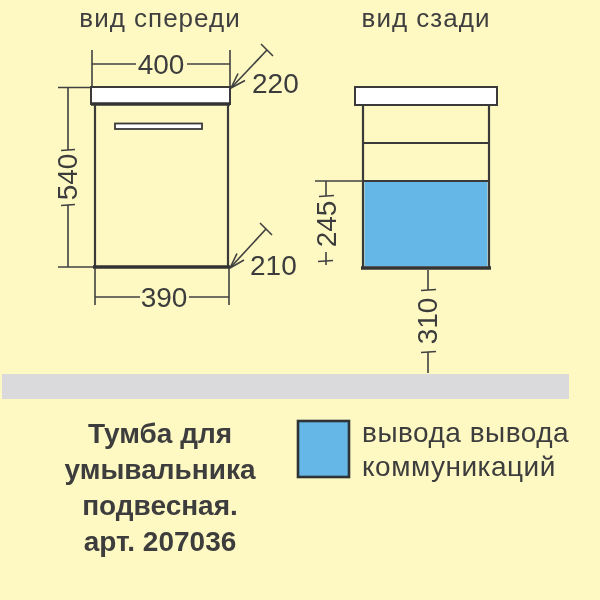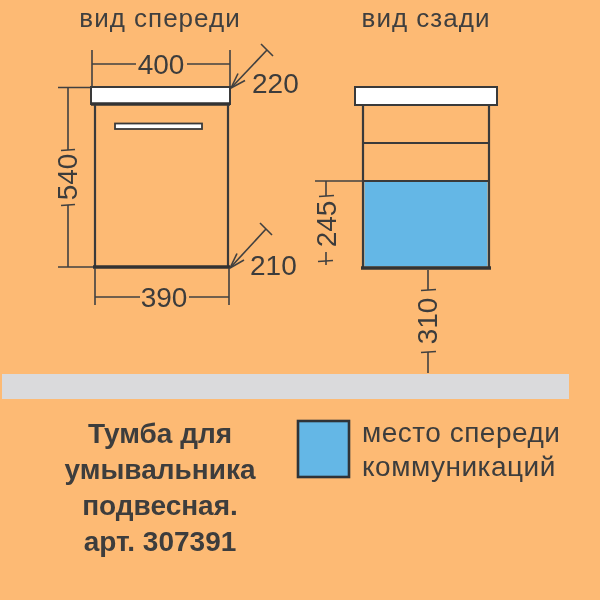--- a/index.html
+++ b/index.html
@@ -1,17 +1,17 @@
 <!DOCTYPE html>
 <html><head>
 <meta charset="utf-8">
 <style>
   html,body { margin:0; padding:0; background:#ffffff; }
   .page {
-    position:relative; width:600px; height:600px; background:#fdba74;
+    position:relative; width:600px; height:600px; background:#fef9c3;
     overflow:hidden; font-family:"Liberation Sans", sans-serif;
   }
   svg.drawing { position:absolute; left:0; top:0; }
   svg text { font-family:"Liberation Sans","DejaVu Sans",sans-serif; fill:#3a3a3a; }
   .view-title { font-size:26px; fill:#3f3f3f; letter-spacing:1px; }
   .dim-num { font-size:28px; fill:#3c3c3c; }
   .ln  { stroke:#404040; stroke-width:1.6; fill:none; }
   .ln2 { stroke:#3a3a3a; stroke-width:2.2; fill:none; }
   .ln3 { stroke:#333333; stroke-width:3.4; fill:none; }
   .boxw { fill:#ffffff; stroke:#3a3a3a; stroke-width:2; }
@@ -124,24 +124,24 @@
       </g>
     </g>
 
     <rect x="2" y="374" width="567" height="25" fill="#dadadc"></rect>
   </svg>
 
   <div class="caption">
     <span>Тумба для</span>
     <span>умывальника</span>
     <span>подвесная.</span>
-    <span>арт. 307391</span>
+    <span>арт. 207036</span>
   </div>
 
   <svg class="legend-swatch" width="56" height="61" viewBox="0 0 56 61">
     <rect x="2" y="2" width="51" height="56" stroke="#2e3338" stroke-width="2.6" fill="#64b7e6"></rect>
   </svg>
   <div class="legend-text">
-    <span>место спереди</span>
+    <span>вывода вывода</span>
     <span>коммуникаций</span>
   </div>
 
 </div>
 
 </body></html>

